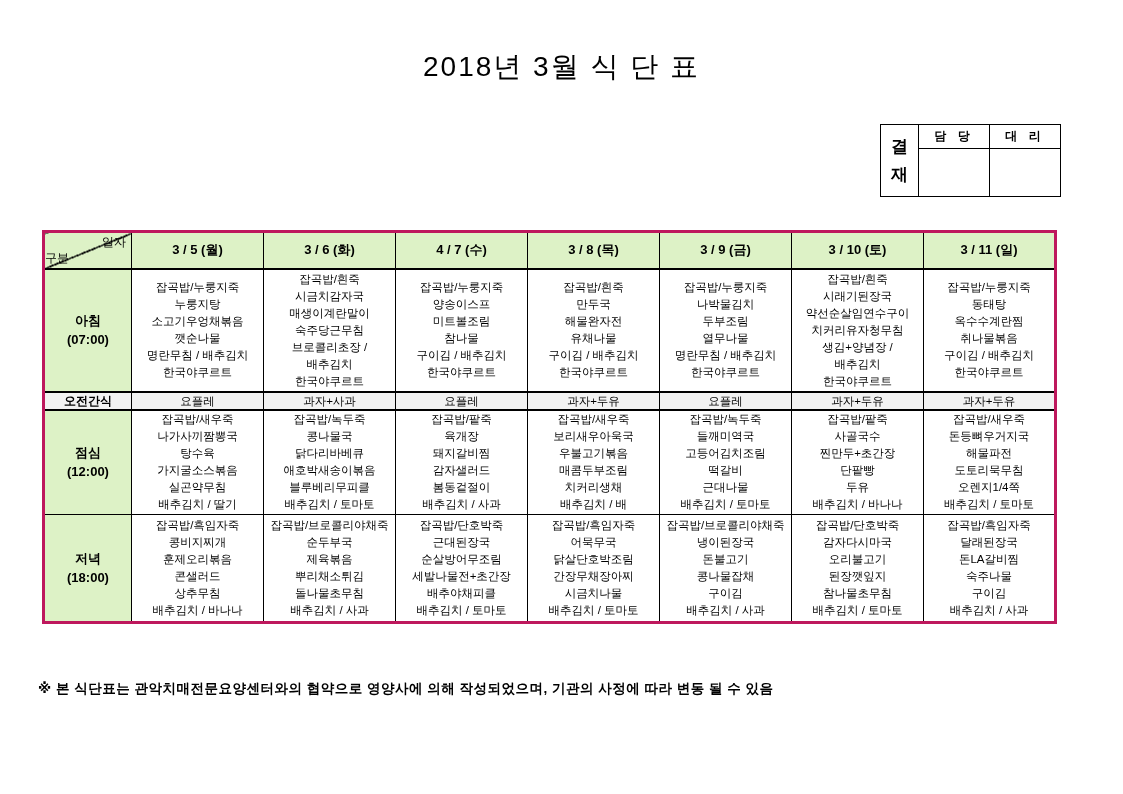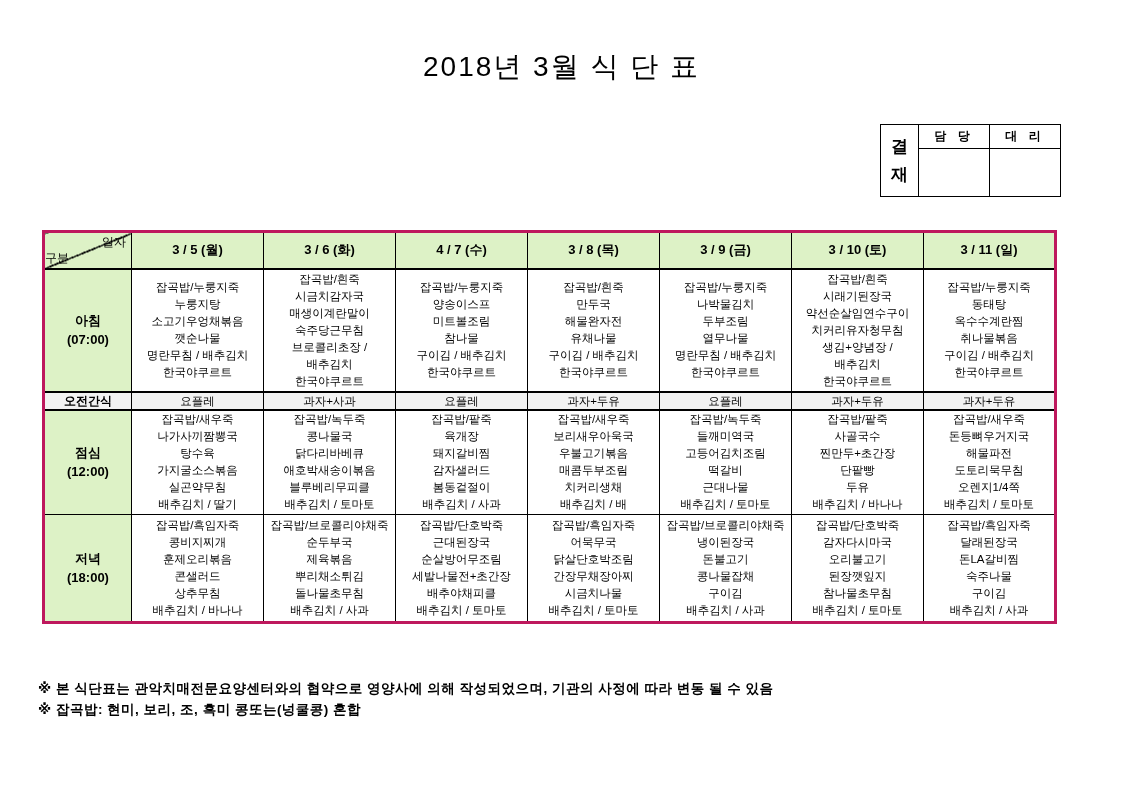--- a/index.html
+++ b/index.html
@@ -412,16 +412,15 @@
                 <div class="line" data-name="menu-item">배추김치 / 사과</div>
               </div>
             </td>
           </tr>
         </tbody>
     </table>
   </div>
 
   <div class="notes" data-name="footnotes">
     <div data-name="footnote-agreement">※ 본 식단표는 관악치매전문요양센터와의 협약으로 영양사에 의해 작성되었으며, 기관의 사정에 따라 변동 될 수 있음</div>
-    <div data-name="footnote-grain-mix">※ 잡곡밥: 현미, 보리, 조, 흑미 콩또는(넝쿨콩) 혼합</div>
   </div>
 
 </div>
 
 </body></html>

